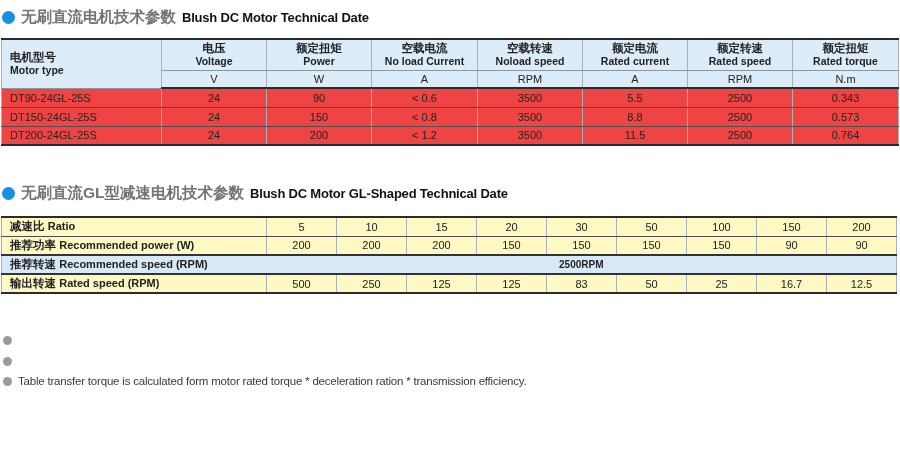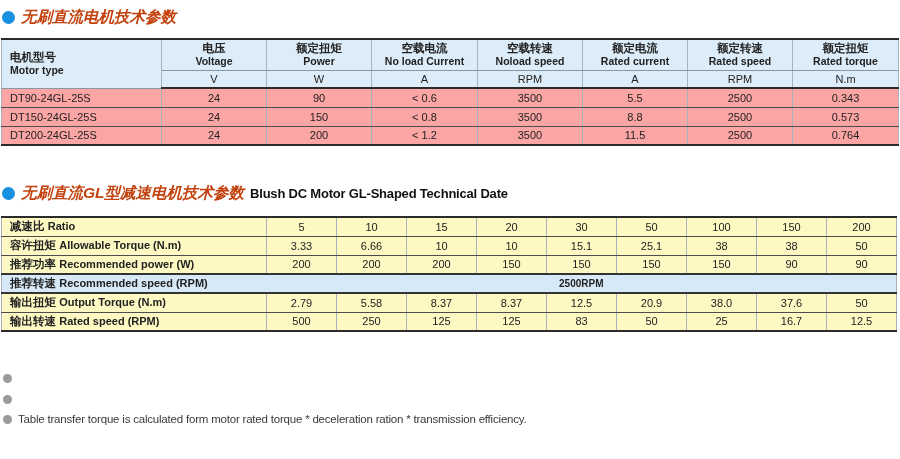--- a/index.html
+++ b/index.html
@@ -5,38 +5,38 @@
   * { box-sizing: border-box; }
   html, body { margin: 0; padding: 0; }
   body {
     width: 900px; height: 459px; overflow: hidden;
     background: #ffffff; color: #222;
     font-family: "Liberation Sans", "DejaVu Sans", sans-serif;
   }
   
   .title-row { display: flex; align-items: center; gap: 6px; margin: 7px 0 0 2px; height: 20px; }
   .title-bullet { width: 13px; height: 13px; border-radius: 50%; background: var(--accent-blue, #1790e0); flex: 0 0 auto; }
-  .title-zh { font-weight: bold; font-size: 15.5px; color: #c2410c; white-space: nowrap; font-style: italic; }
+  .title-zh { font-weight: bold; font-size: 15.5px; color: #737373; white-space: nowrap; }
   .title-en { font-weight: bold; font-size: 13px; color: #111; white-space: nowrap; letter-spacing: -0.2px; }
   
   table { border-collapse: collapse; table-layout: fixed; margin-left: 1px; border-radius: 30px; }
   td, th { padding: 0; font-size: 11px; font-weight: normal; text-align: center; overflow: hidden; white-space: nowrap; }
   
   #table1 { width: 897px; margin-top: 11px;
     border-top: 2px solid #2b2b2b; border-bottom: 2px solid #2b2b2b;
     border-left: 1px solid #a7b2bc; border-right: 1px solid #a7b2bc; }
   #table1 th, #table1 td { border-left: 1px solid #a7b2bc; border-right: 1px solid #a7b2bc; }
   #table1 thead th { background: var(--header-bg, #dcecf8); height: 31px; vertical-align: middle; }
   #table1 .hzh { font-weight: bold; font-size: 11.5px; line-height: 13px; color: #222; }
   #table1 .hen { font-weight: bold; font-size: 10.5px; line-height: 12px; color: #222; }
   #table1 thead th.first-col { text-align: left; padding-left: 8px; }
   #table1 thead tr.head-top th { border-bottom: 1px solid #8a97a2; }
   #table1 tr.unit-row td { background: var(--header-bg, #dcecf8); height: 18px; border-bottom: 2px solid #2b2b2b; }
   #table1 thead th.first-col { border-bottom: 2px solid #2b2b2b; }
-  #table1 tbody td { height: 19px; border-bottom: 1px solid #4d4d4d; background: #fca5a5; }
+  #table1 tbody td { height: 19px; border-bottom: 1px solid #4d4d4d; background: #ef4444; }
   #table1 tbody td.first-col { text-align: left; padding-left: 8px; }
   
   #table2 { width: 895px; margin-top: 13px;
     border-top: 2px solid #2b2b2b; border-bottom: 2px solid #2b2b2b;
     border-left: 1px solid #a7b2bc; border-right: 1px solid #a7b2bc; }
   #table2 td { border-left: 1px solid #a7b2bc; border-right: 1px solid #a7b2bc;
     border-bottom: 1px solid #4d4d4d; height: 19px; background: #fef9c3; }
   #table2 td.label-cell { text-align: left; padding-left: 8px; }
   #table2 .lzh { font-weight: bold; font-size: 11.5px; color: #222; }
   #table2 .len { font-weight: bold; font-size: 11px; color: #222; }
@@ -51,20 +51,21 @@
   .note-zh { height: 21px; font-size: 12.5px; color: #2d2d2d; }
   .note-en { height: 20px; font-size: 11.5px; color: #3a3a3a; letter-spacing: -0.2px; }
   .note span[data-bind] { white-space: nowrap; line-height: inherit; display: flex; align-items: center; }
 </style>
 </head>
 <body>
 
 <div class="title-row">
   <span class="title-bullet"></span>
   <span class="title-zh" data-bind="section1.title_zh">无刷直流电机技术参数</span>
+  <span class="title-en" data-bind="section1.title_en">Blush DC Motor Technical Date</span>
 </div>
 
 <table id="table1">
   <colgroup>
     <col style="width:160px">
       <col style="width:105px">
       <col style="width:105px">
       <col style="width:106px">
     <col style="width:105px">
       <col style="width:105px">
@@ -176,58 +177,34 @@
         <td>10</td>
         <td>15</td>
         <td>20</td>
         <td>30</td>
         <td>50</td>
         <td>100</td>
         <td>150</td>
         <td>200</td>
       </tr>
       <tr>
-        <td class="label-cell"><span class="lzh">容许扭矩 </span><span class="len">Allowable Torque (N.m)</span></td>
-        <td>3.33</td>
-        <td>6.66</td>
-        <td>10</td>
-        <td>10</td>
-        <td>15.1</td>
-        <td>25.1</td>
-        <td>38</td>
-        <td>38</td>
-        <td>50</td>
-      </tr>
-      <tr>
         <td class="label-cell"><span class="lzh">推荐功率 </span><span class="len">Recommended power (W)</span></td>
         <td>200</td>
         <td>200</td>
         <td>200</td>
         <td>150</td>
         <td>150</td>
         <td>150</td>
         <td>150</td>
         <td>90</td>
         <td>90</td>
       </tr>
       <tr class="highlight-row">
         <td class="label-cell"><span class="lzh">推荐转速 </span><span class="len">Recommended speed (RPM)</span></td>
         <td colspan="9" class="merged-cell">2500RPM</td>
-      </tr>
-      <tr>
-        <td class="label-cell"><span class="lzh">输出扭矩 </span><span class="len">Output Torque (N.m)</span></td>
-        <td>2.79</td>
-        <td>5.58</td>
-        <td>8.37</td>
-        <td>8.37</td>
-        <td>12.5</td>
-        <td>20.9</td>
-        <td>38.0</td>
-        <td>37.6</td>
-        <td>50</td>
       </tr>
       <tr>
         <td class="label-cell"><span class="lzh">输出转速 </span><span class="len">Rated speed (RPM)</span></td>
         <td>500</td>
         <td>250</td>
         <td>125</td>
         <td>125</td>
         <td>83</td>
         <td>50</td>
         <td>25</td>

